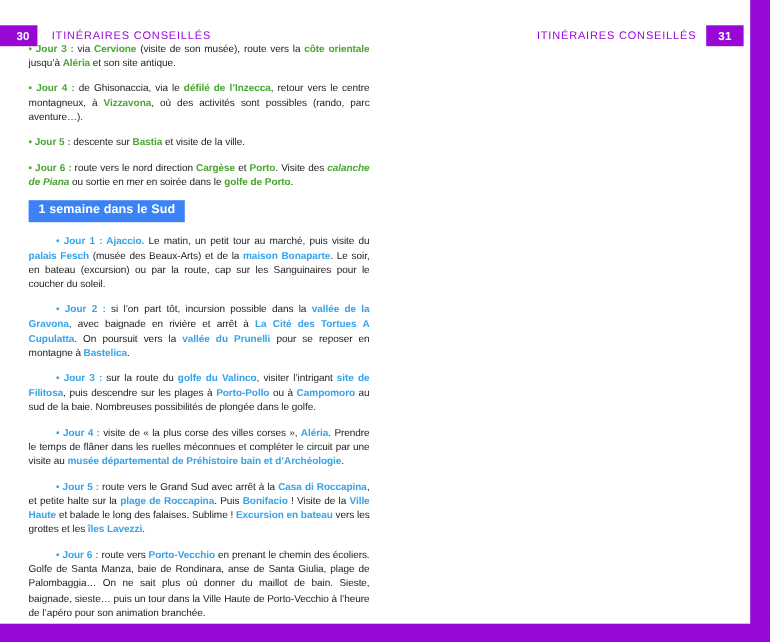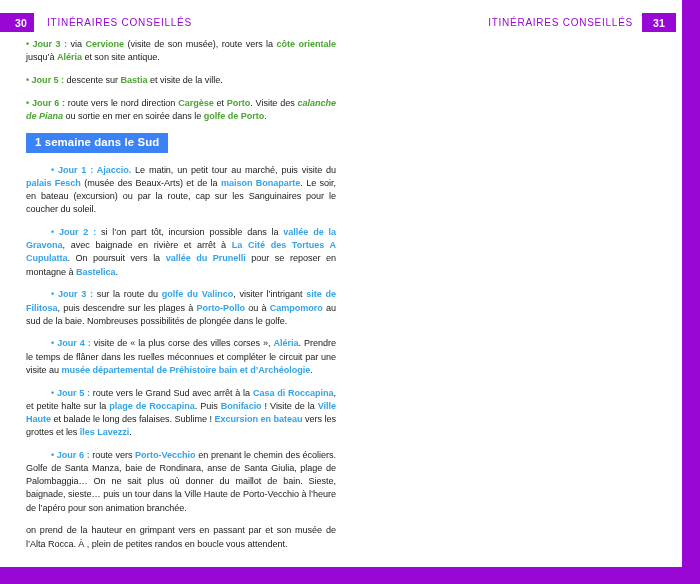--- a/index.html
+++ b/index.html
@@ -42,21 +42,21 @@
     bottom: 0;
     width: 700px;
     height: 17px;
     background: #9807d6;
     z-index: 5;
   }
 
   
   .runhead {
     position: absolute;
-    top: 13px;
+    top: 23px;
     height: 19px;
     display: flex;
     align-items: center;
     text-align: center;
   }
   .runhead-left  { left: 0; }
   .runhead-right { right: 24px; flex-direction: row; }
 
   .folio {
     background: #9807d6;
@@ -125,20 +125,21 @@
   <div class="page page-left">
 
     <div class="runhead runhead-left">
       <div class="folio folio-left">30</div>
       <div class="runhead-title">ITINÉRAIRES CONSEILLÉS</div>
     </div>
 
     <div class="col col-left">
       <div id="left-continued">
           <p><span class="jour-g">• Jour 3 :</span> via <span class="g">Cervione</span> (visite de son musée), route vers la <span class="g">côte orientale</span> jusqu’à <span class="g">Aléria</span> et son site antique.</p>
+          <p><span class="jour-g">• Jour 4 :</span> de Ghisonaccia, via le <span class="g">défilé de l’Inzecca</span>, retour vers le centre montagneux, à <span class="g">Vizzavona</span>, où des activités sont possibles (rando, parc aventure…).</p>
           <p><span class="jour-g">• Jour 5 :</span> descente sur <span class="g">Bastia</span> et visite de la ville.</p>
           <p><span class="jour-g">• Jour 6 :</span> route vers le nord direction <span class="g">Cargèse</span> et <span class="g">Porto</span>. Visite des <span class="g it">calanche de Piana</span> ou sortie en mer en soirée dans le <span class="g">golfe de Porto</span>.</p>
         </div>
 
       <div class="sec-wrap">
         <span class="sec-tag sec-blue">1 semaine dans le Sud</span>
       </div>
 
       <div id="left-sud">
           <p><span class="jour-b">• Jour 1 : Ajaccio.</span> Le matin, un petit tour au marché, puis visite du <span class="b">palais Fesch</span> (musée des Beaux-Arts) et de la <span class="b">maison Bonaparte</span>. Le soir, en bateau (excursion) ou par la route, cap sur les Sanguinaires pour le coucher du soleil.</p>

